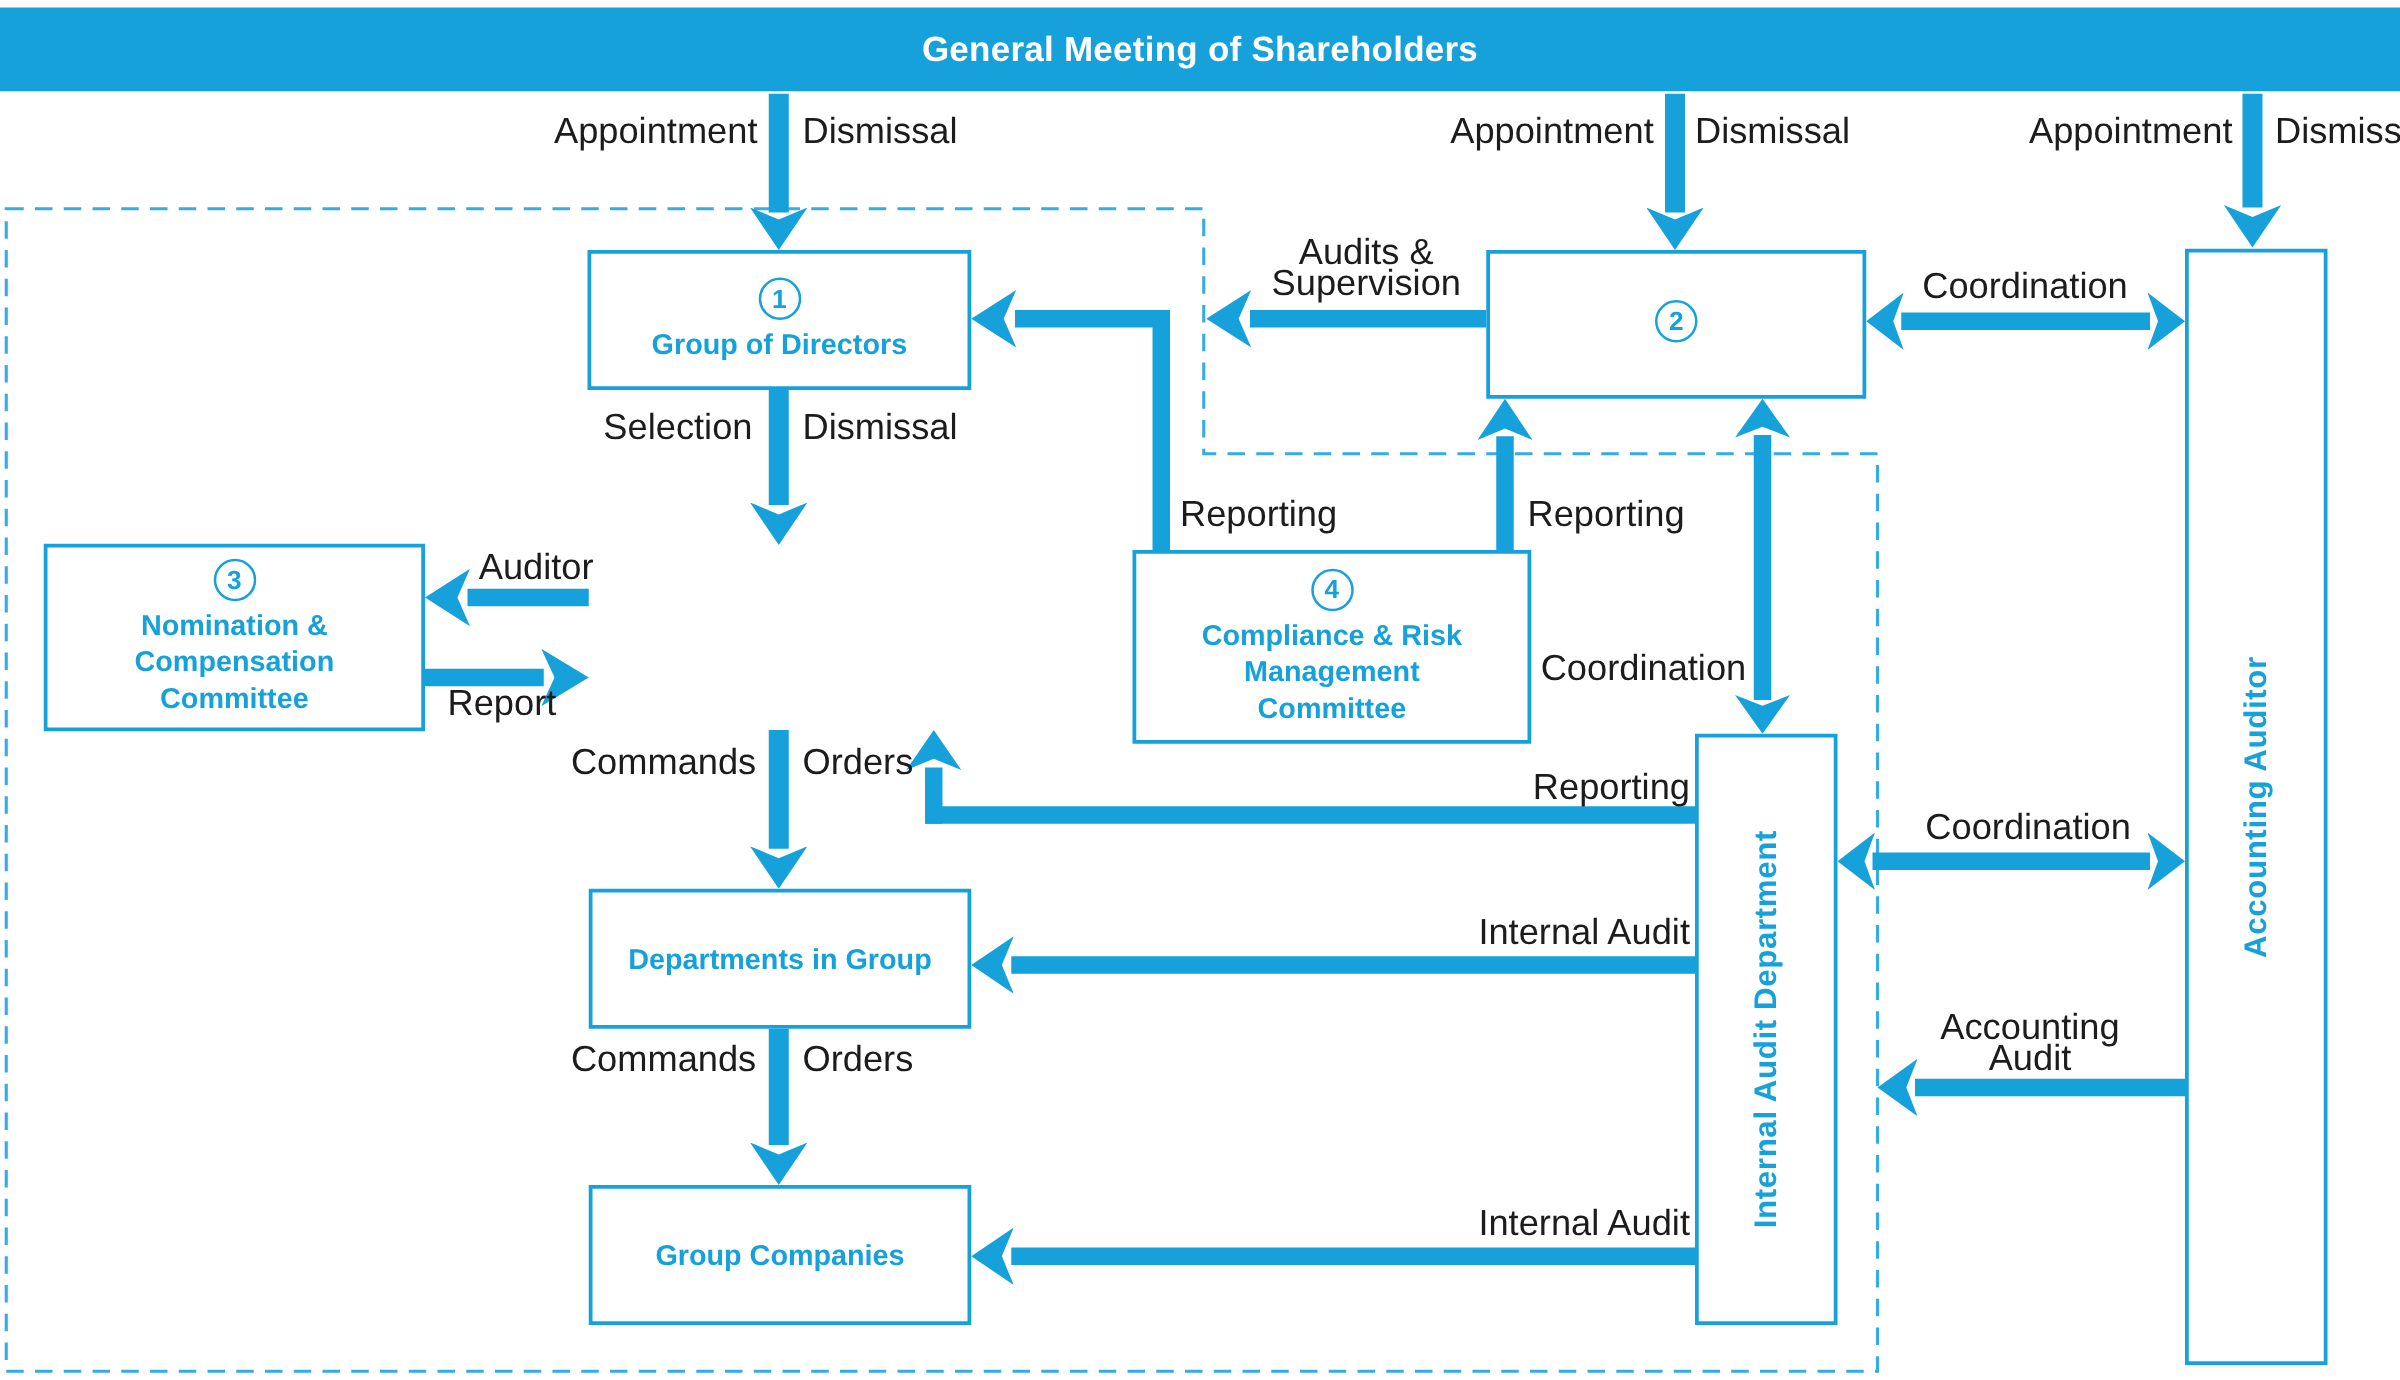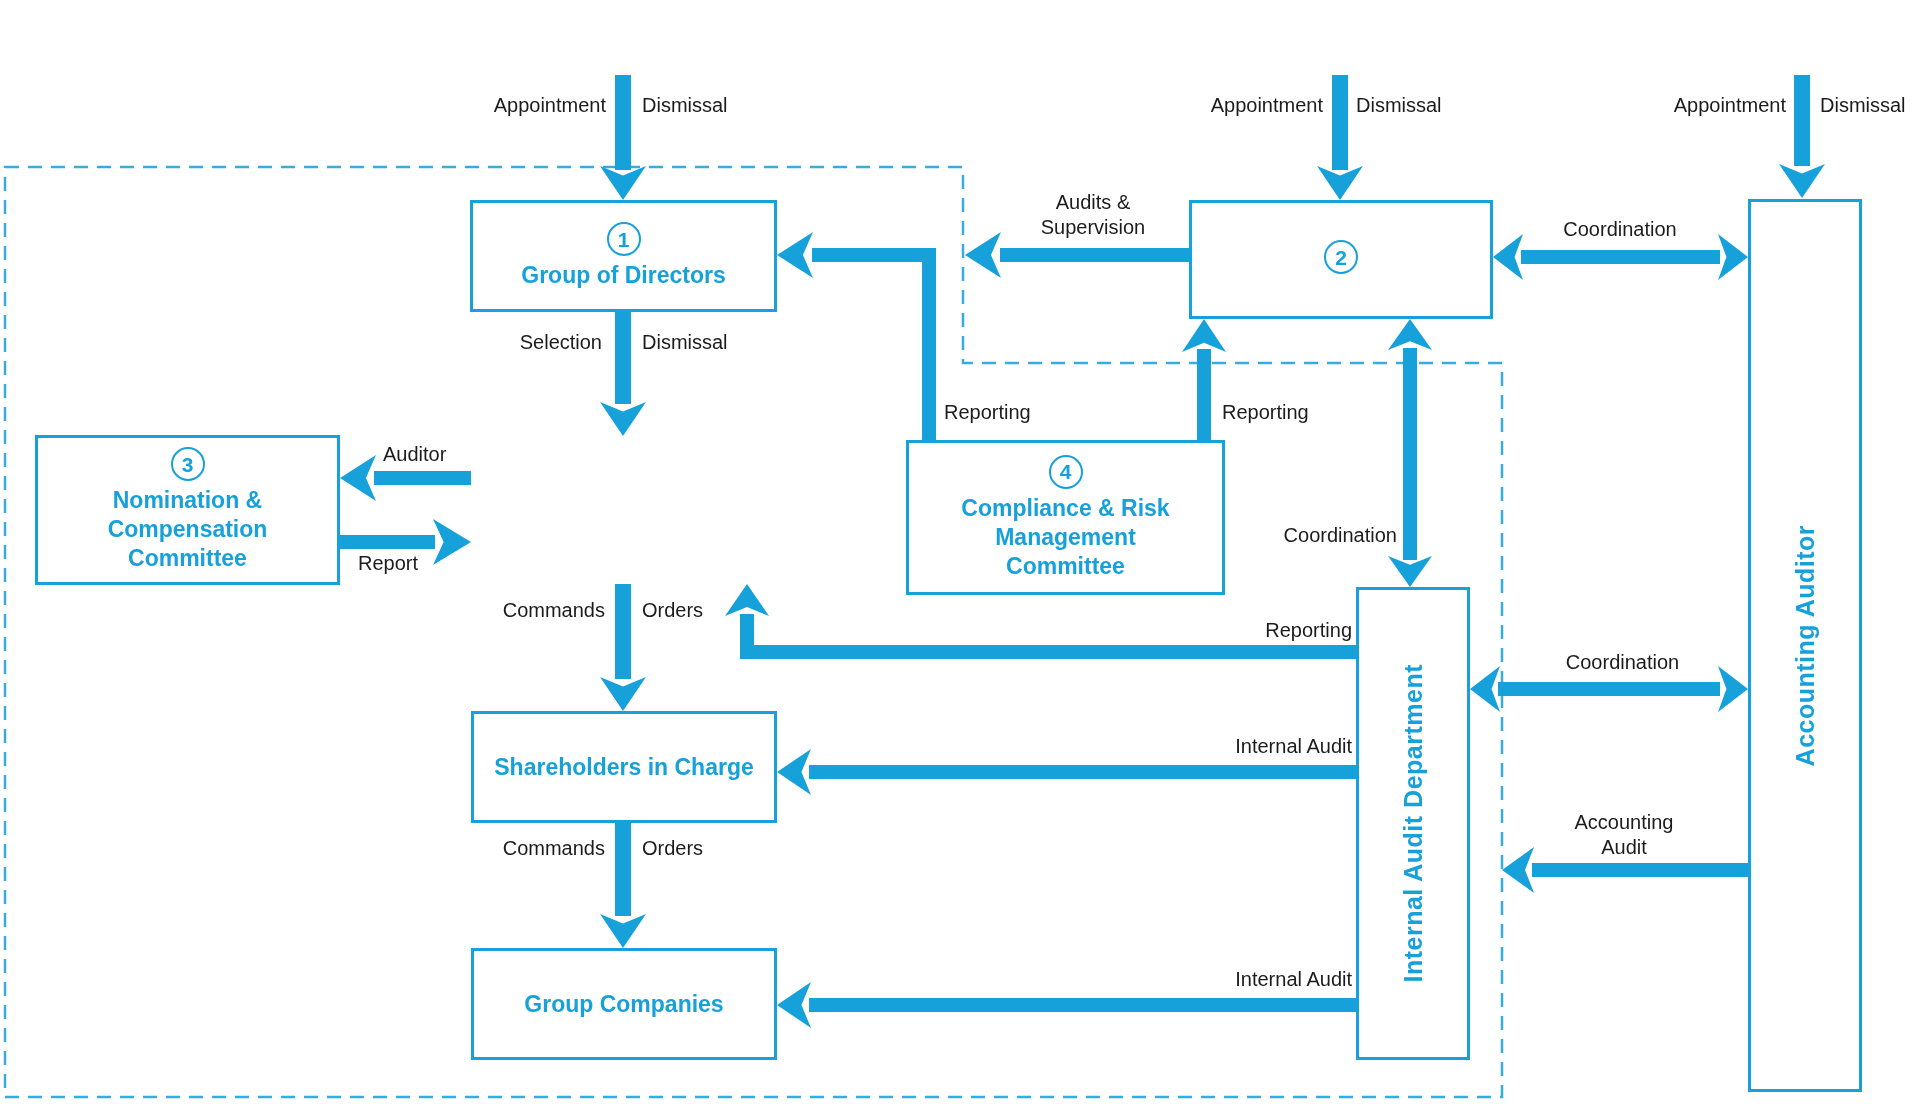--- a/index.html
+++ b/index.html
@@ -33,36 +33,39 @@
     writing-mode:vertical-rl;transform:rotate(180deg);
     font-size:25px;letter-spacing:.5px;white-space:nowrap;
   }
   .shaft{position:absolute;background:var(--blue);}
   .head{position:absolute;background:var(--blue);}
   .head.left{clip-path:polygon(0 50%,100% 0,72% 50%,100% 100%);}
   .head.right{clip-path:polygon(100% 50%,0 0,28% 50%,0 100%);}
   .head.up{clip-path:polygon(50% 0,100% 100%,50% 72%,0 100%);}
   .head.down{clip-path:polygon(50% 100%,100% 0,50% 28%,0 0);}
   .lbl{
-    position:absolute;font-size:20px;color:var(--ink);line-height:25px;
+    position:absolute;font-size:29px;color:var(--ink);line-height:25px;
     white-space:pre-line;
   }
   .lbl.r{text-align:right;}
   .lbl.c{text-align:center;}
   .dashed-overlay{position:absolute;left:0;top:0;pointer-events:none;}
 </style>
 </head>
 <body>
 
 <div class="canvas">
 
   <svg class="dashed-overlay" width="1920" height="1104">
     <path d="M5 167 H963 V363 H1502 V1097 H5 Z" fill="none" stroke="#35ACE2" stroke-width="2.5" stroke-dasharray="14 9"></path>
   </svg>
 
+  <div class="banner">
+    <span class="banner-title">General Meeting of Shareholders</span>
+  </div>
 
   <div class="shaft" style="left:615px;top:75px;width:16px;height:95px"></div>
   <div class="head down" style="left:600px;top:166px;width:46px;height:34px"></div>
 
   <div class="shaft" style="left:1332px;top:75px;width:16px;height:95px"></div>
   <div class="head down" style="left:1317px;top:166px;width:46px;height:34px"></div>
 
   <div class="shaft" style="left:1794px;top:75px;width:16px;height:91px"></div>
   <div class="head down" style="left:1779px;top:164px;width:46px;height:34px"></div>
 
@@ -134,21 +137,21 @@
 
 
   <div class="box" style="left:906px;top:440px;width:319px;height:155px">
     <span class="num">4</span>
     <span class="box-label">Compliance &amp; Risk
 Management
 Committee</span>
   </div>
 
   <div class="box" style="left:471px;top:711px;width:306px;height:112px">
-    <span class="box-label">Shareholders in Charge</span>
+    <span class="box-label">Departments in Group</span>
   </div>
 
   <div class="box" style="left:471px;top:948px;width:306px;height:112px">
     <span class="box-label">Group Companies</span>
   </div>
 
   <div class="box vert" style="left:1356px;top:587px;width:114px;height:473px">
     <span class="box-label">Internal Audit Department</span>
   </div>
 

